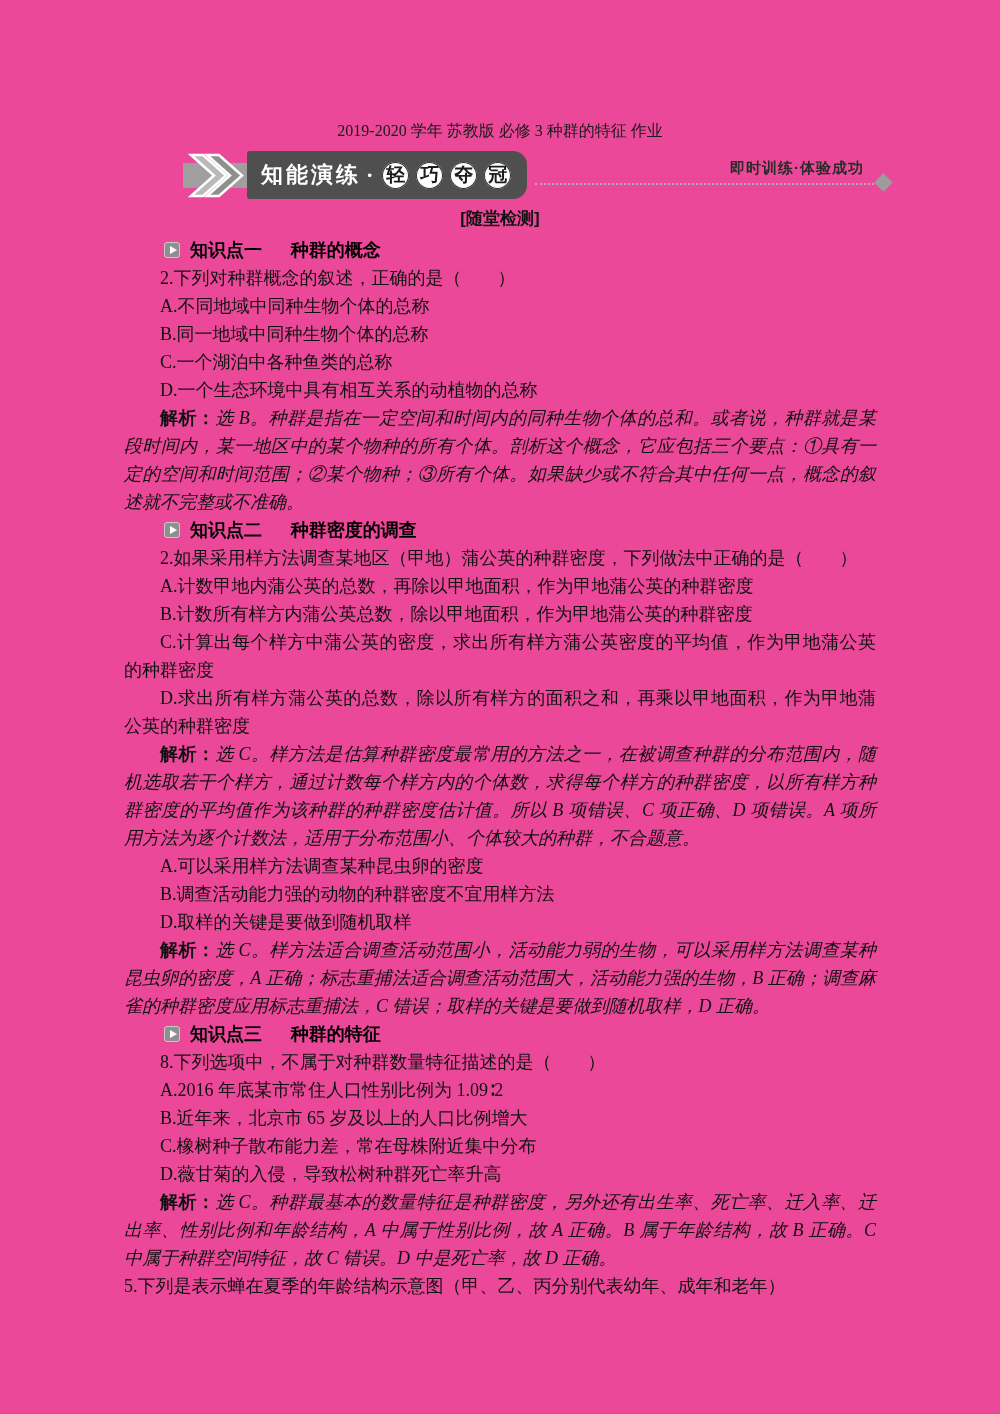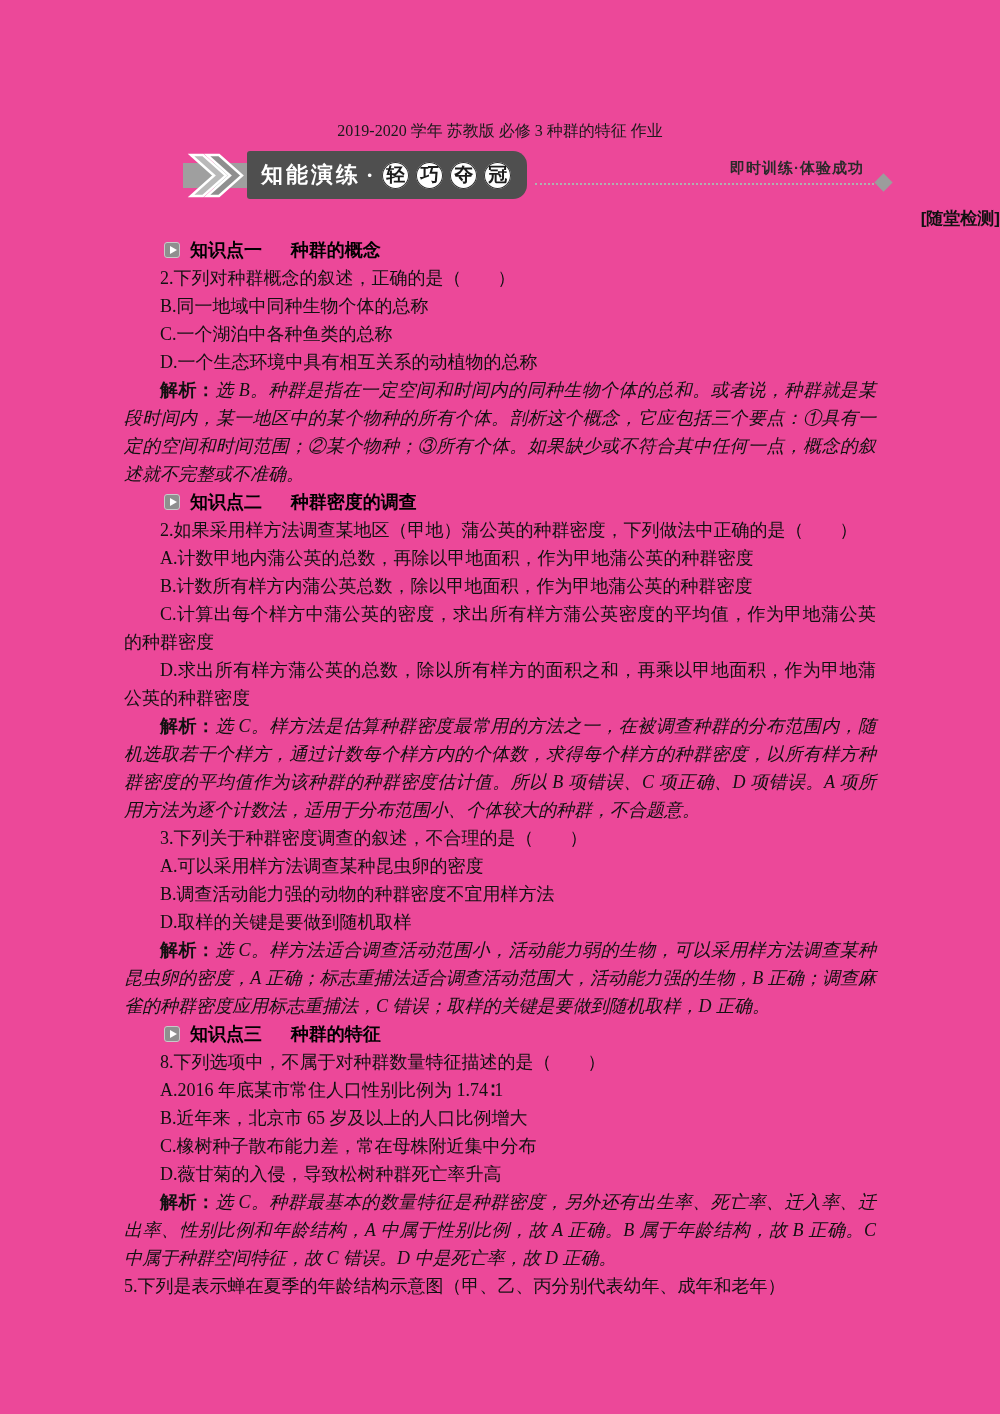--- a/index.html
+++ b/index.html
@@ -79,21 +79,21 @@
   .bdiamond {
     position: absolute;
     right: 0; top: 24px;
     width: 13px; height: 13px;
     background: #9c9c9c;
     transform: rotate(45deg);
   }
   
   .subheader {
     margin-top: 8px;
-    text-align: right;
+    text-align: center;
     font-family: "Liberation Sans", "DejaVu Sans", sans-serif;
     font-weight: bold;
     font-size: 17px;
     line-height: 26px;
     color: #111111;
   }
   
   .content {
     width: 752px;
     margin-left: 124px;
@@ -168,53 +168,53 @@
   <div class="content">
 
     <div class="topic-heading">
       <span class="ticon">
           <span class="tri"></span>
         </span>
       <span>知识点一</span>
       <span class="kp-title">种群的概念</span>
     </div>
     <p>2.下列对种群概念的叙述，正确的是（　　）</p>
+    <p>A.不同地域中同种生物个体的总称</p>
     <p>B.同一地域中同种生物个体的总称</p>
     <p>C.一个湖泊中各种鱼类的总称</p>
     <p>D.一个生态环境中具有相互关系的动植物的总称</p>
     <p class="analysis"><span class="alabel">解析：</span><span>选 B。种群是指在一定空间和时间内的同种生物个体的总和。或者说，种群就是某段时间内，某一地区中的某个物种的所有个体。剖析这个概念，它应包括三个要点：①具有一定的空间和时间范围；②某个物种；③所有个体。如果缺少或不符合其中任何一点，概念的叙述就不完整或不准确。</span></p>
 
     <div class="topic-heading">
       <span class="ticon">
           <span class="tri"></span>
         </span>
       <span>知识点二</span>
       <span class="kp-title">种群密度的调查</span>
     </div>
     <p>2.如果采用样方法调查某地区（甲地）蒲公英的种群密度，下列做法中正确的是（　　）</p>
     <p>A.计数甲地内蒲公英的总数，再除以甲地面积，作为甲地蒲公英的种群密度</p>
     <p>B.计数所有样方内蒲公英总数，除以甲地面积，作为甲地蒲公英的种群密度</p>
     <p>C.计算出每个样方中蒲公英的密度，求出所有样方蒲公英密度的平均值，作为甲地蒲公英的种群密度</p>
     <p>D.求出所有样方蒲公英的总数，除以所有样方的面积之和，再乘以甲地面积，作为甲地蒲公英的种群密度</p>
     <p class="analysis"><span class="alabel">解析：</span><span>选 C。样方法是估算种群密度最常用的方法之一，在被调查种群的分布范围内，随机选取若干个样方，通过计数每个样方内的个体数，求得每个样方的种群密度，以所有样方种群密度的平均值作为该种群的种群密度估计值。所以 B 项错误、C 项正确、D 项错误。A 项所用方法为逐个计数法，适用于分布范围小、个体较大的种群，不合题意。</span></p>
-    <p>3.下列关于种群密度调查的叙述，不合理的是（　　）</p>
     <p>A.可以采用样方法调查某种昆虫卵的密度</p>
     <p>B.调查活动能力强的动物的种群密度不宜用样方法</p>
     <p>D.取样的关键是要做到随机取样</p>
     <p class="analysis"><span class="alabel">解析：</span><span>选 C。样方法适合调查活动范围小，活动能力弱的生物，可以采用样方法调查某种昆虫卵的密度，A 正确；标志重捕法适合调查活动范围大，活动能力强的生物，B 正确；调查麻雀的种群密度应用标志重捕法，C 错误；取样的关键是要做到随机取样，D 正确。</span></p>
 
     <div class="topic-heading">
       <span class="ticon">
           <span class="tri"></span>
         </span>
       <span>知识点三</span>
       <span class="kp-title">种群的特征</span>
     </div>
     <p>8.下列选项中，不属于对种群数量特征描述的是（　　）</p>
-    <p>A.2016 年底某市常住人口性别比例为 1.74∶1</p>
+    <p>A.2016 年底某市常住人口性别比例为 1.09∶2</p>
     <p>B.近年来，北京市 65 岁及以上的人口比例增大</p>
     <p>C.橡树种子散布能力差，常在母株附近集中分布</p>
     <p>D.薇甘菊的入侵，导致松树种群死亡率升高</p>
     <p class="analysis"><span class="alabel">解析：</span><span>选 C。种群最基本的数量特征是种群密度，另外还有出生率、死亡率、迁入率、迁出率、性别比例和年龄结构，A 中属于性别比例，故 A 正确。B 属于年龄结构，故 B 正确。C 中属于种群空间特征，故 C 错误。D 中是死亡率，故 D 正确。</span></p>
 
     <p class="no-indent">5.下列是表示蝉在夏季的年龄结构示意图（甲、乙、丙分别代表幼年、成年和老年）</p>
 
   </div>
 </div>
 

